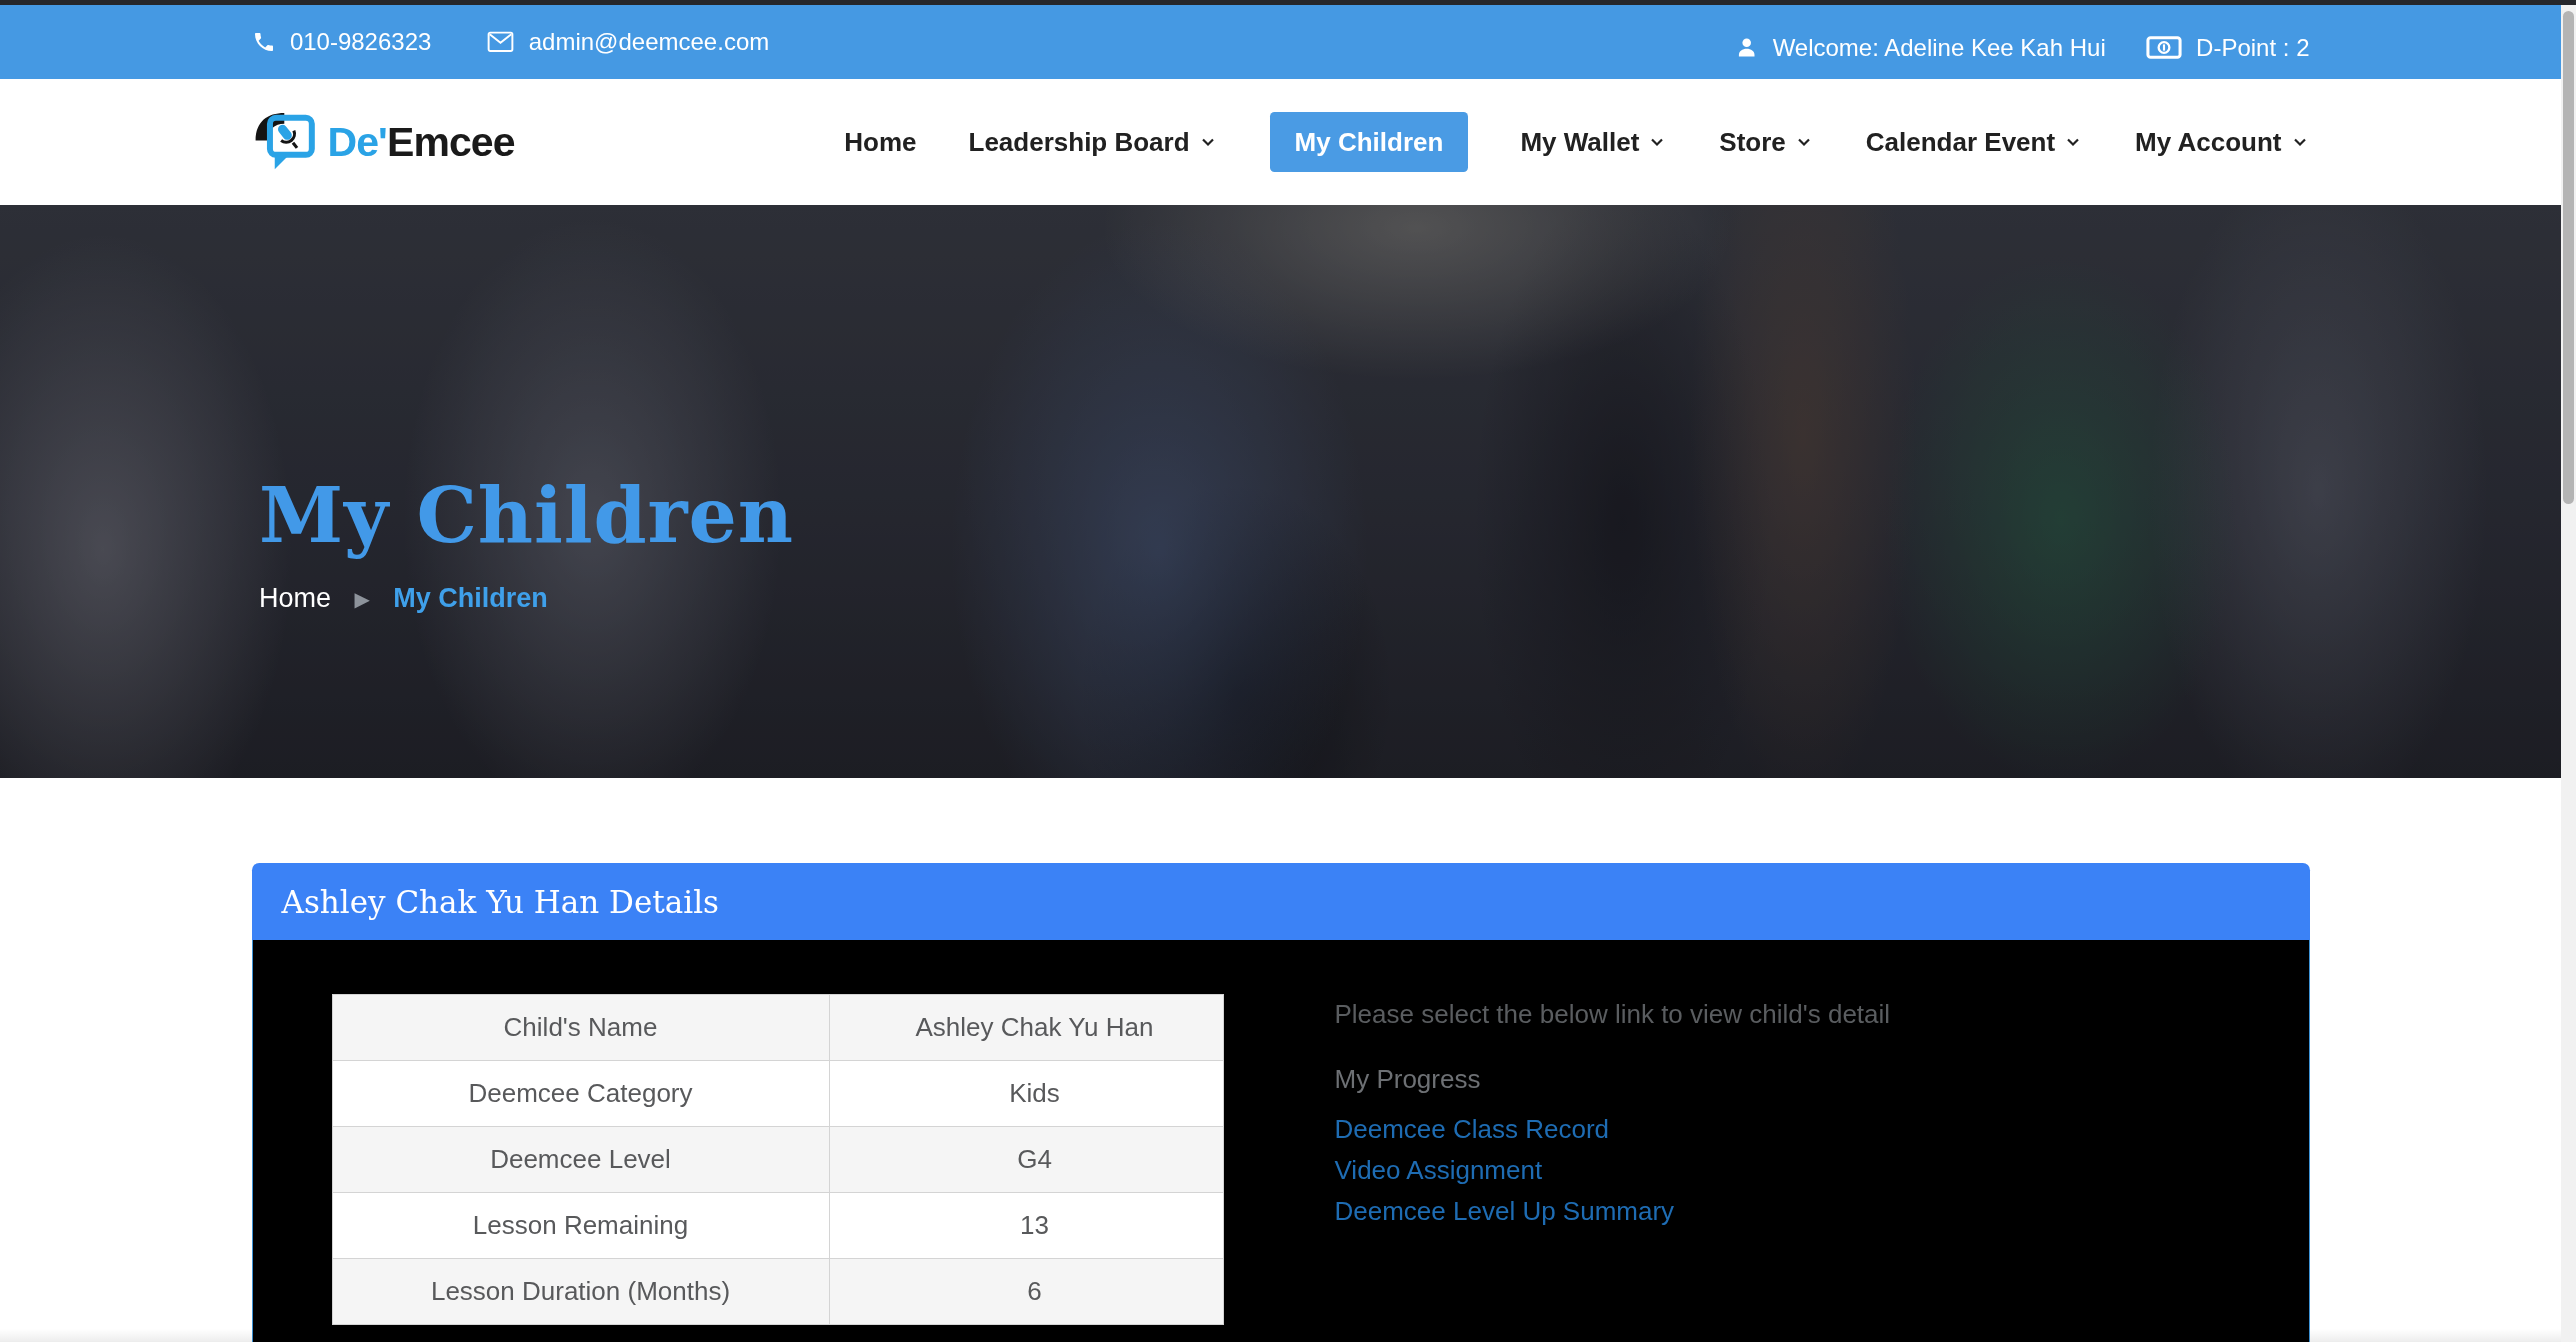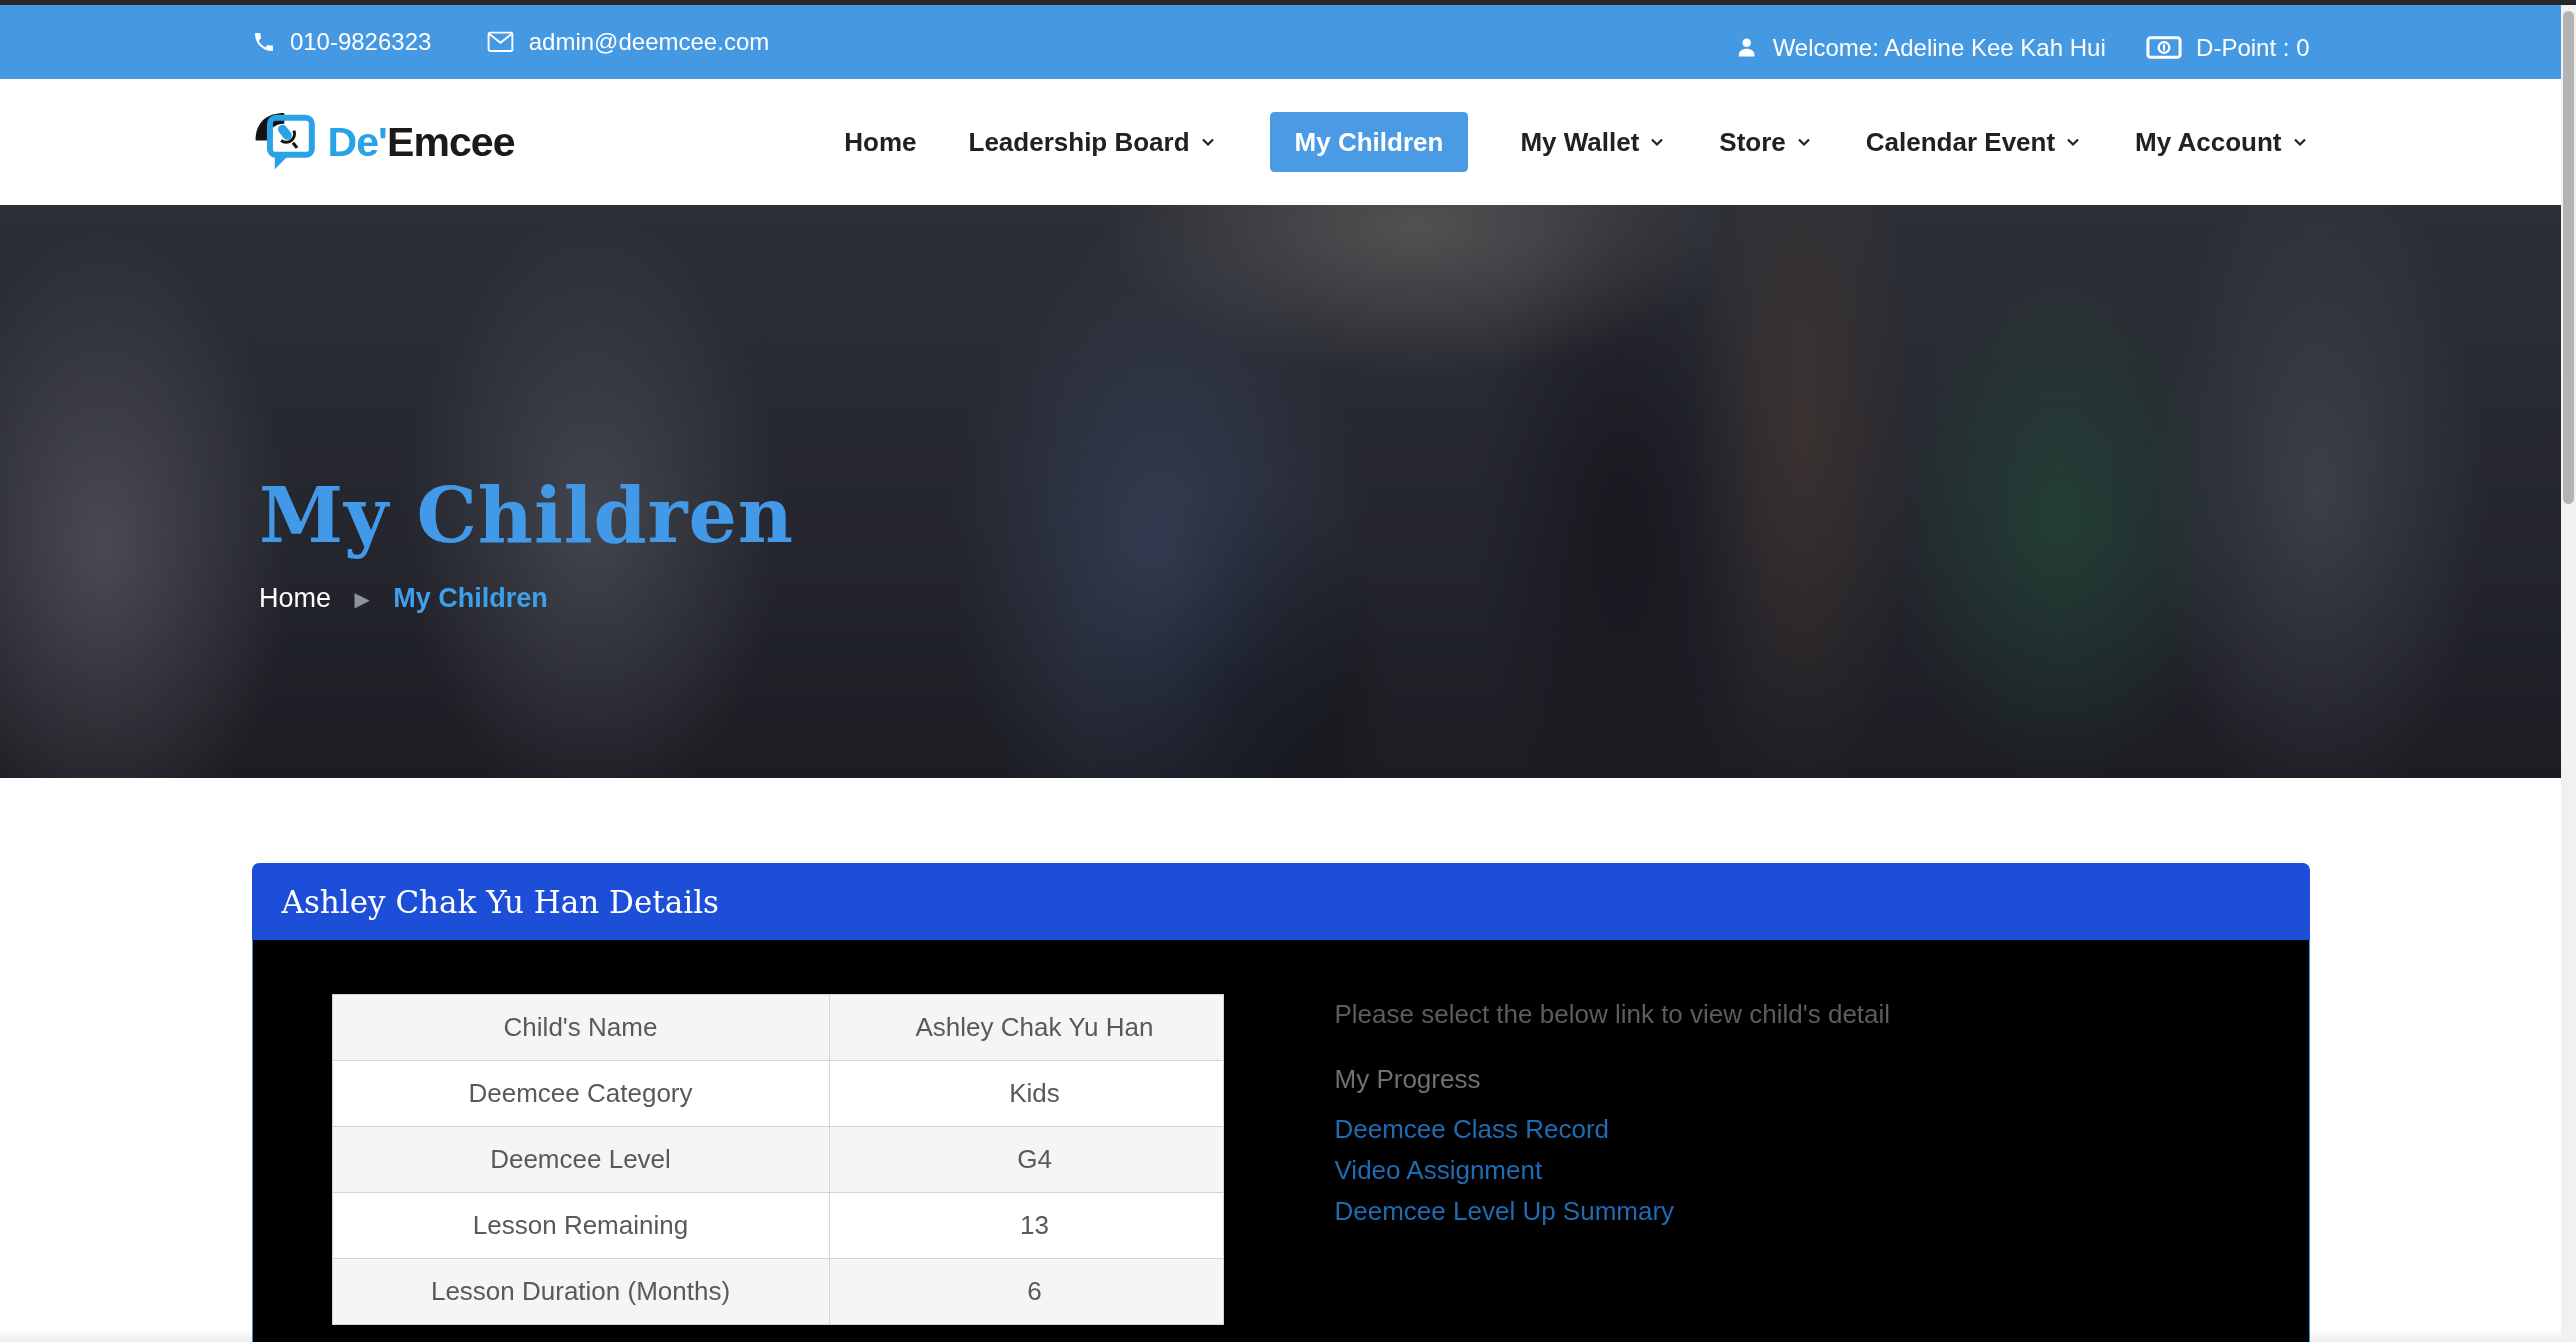--- a/index.html
+++ b/index.html
@@ -66,21 +66,21 @@
   }
   .breadcrumb { position:absolute; top:378px; left:0; display:flex; align-items:center; gap:23.4px; }
   .crumb-home { color:#ffffff; font-size:27px; }
   .crumb-sep  { color:#8d939b; font-size:20px; line-height:1; }
   .crumb-cur  { color:#3fa0ea; font-size:27px; font-weight:bold; }
 
   
   .content { position:absolute; top:863px; left:0; width:2561px; }
   .card { width:2058px; margin:0 auto; }
   .card-header {
-    height:77px; background:#1d4ed8; border-radius:7.2px 7.2px 0 0;
+    height:77px; background:#3b82f6; border-radius:7.2px 7.2px 0 0;
     display:flex; align-items:center; padding-left:30px;
     font-family:"DejaVu Serif", serif; font-size:31px; color:#ffffff;
   }
   .card-body {
     position:relative; background:#000000; height:403px;
     border:1.8px solid #3d93d6; border-top:none;
   }
   .detail-table {
     position:absolute; left:79px; top:54px;
     border-collapse:collapse; table-layout:fixed;
@@ -154,21 +154,21 @@
           <span>Welcome: Adeline Kee Kah Hui</span>
         </div>
         <div class="topbar-item">
           <span>
             <svg width="36" height="25" viewBox="0 0 40 28" fill="none" stroke="#ffffff">
                 <rect x="2" y="3" width="36" height="22" rx="3" stroke-width="3.4"></rect>
                 <circle cx="20" cy="14" r="6" stroke-width="2.6"></circle>
                 <line x1="20" y1="10.5" x2="20" y2="17.5" stroke-width="2.4"></line>
               </svg>
           </span>
-          <span>D-Point : 0</span>
+          <span>D-Point : 2</span>
         </div>
       </div>
     </div>
   </div>
 
   <div class="navbar">
     <div class="container">
       <div class="logo">
         <span>
           <svg width="67" height="63" viewBox="0 0 56 52">

